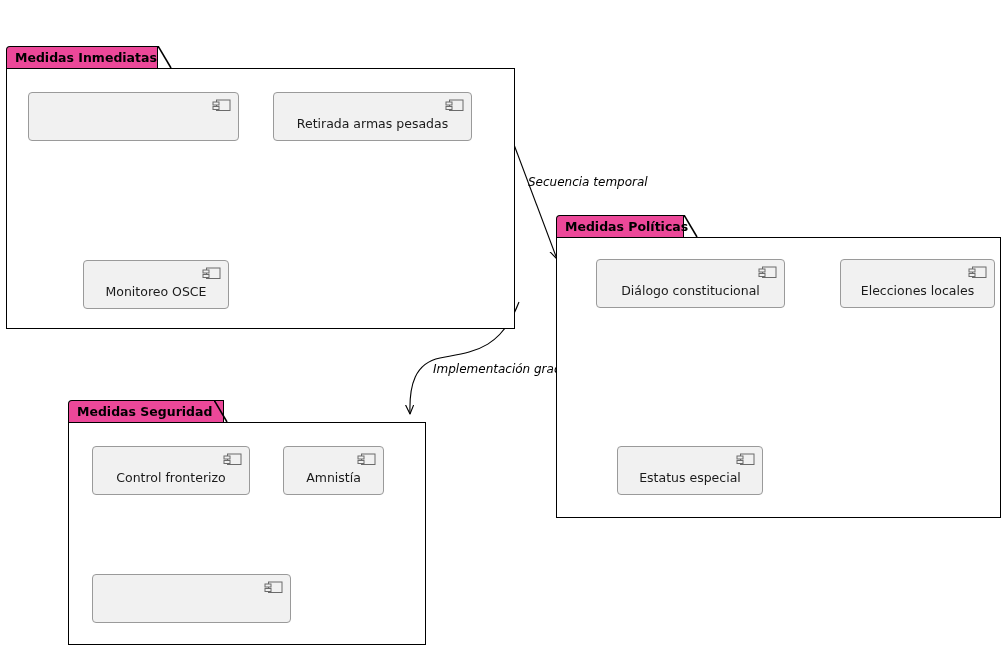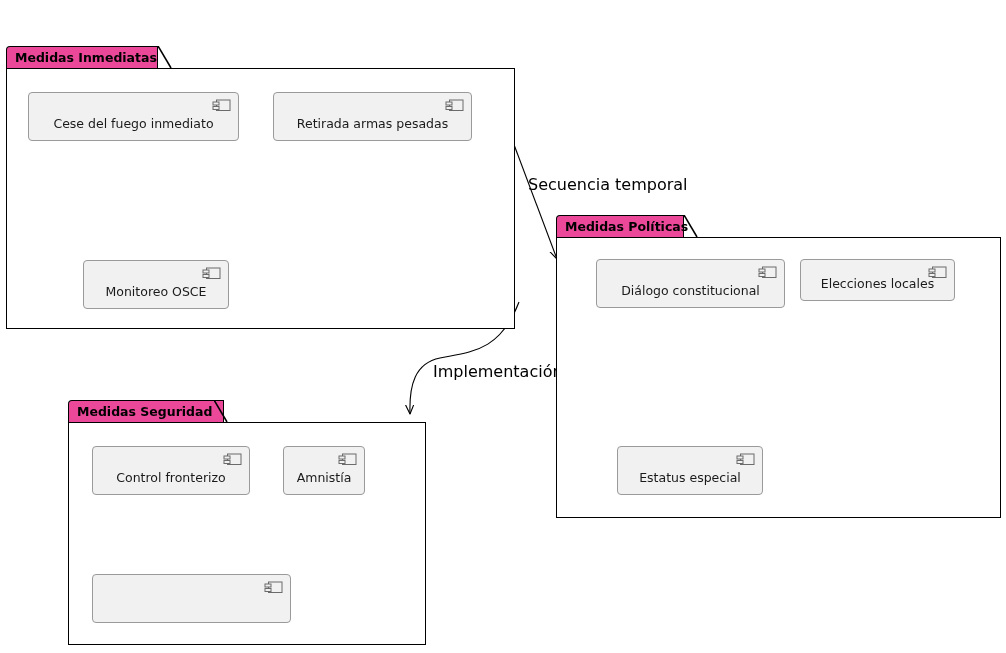--- a/index.html
+++ b/index.html
@@ -110,23 +110,24 @@
   .component-icon {
     position: absolute;
     right: 7px;
     top: 6px;
     width: 19px;
     height: 13px;
   }
   .component-icon svg { display: block; }
   .edge-label {
     position: absolute;
-    font-size: 16px;
+    font-size: 12px;
     color: #000000;
     white-space: nowrap;
+    font-style: italic;
   }
 </style>
 </head>
 <body>
 
 <div id="diagram-root">
 
 
   <svg id="edge-layer" width="1006" height="653" viewBox="0 0 1006 653">
     <defs>
@@ -155,21 +156,20 @@
       <div class="pkg-body" style="left:6px; top:68px; width:509px; height:261px;"></div>
 
       <div class="component" style="left:28px; top:92px; width:211px; height:49px;">
         <span class="component-icon">
           <svg width="19" height="13" viewBox="0 0 19 13">
             <rect x="4.5" y="1" width="13.5" height="10.5" fill="#f1f1f1" stroke="#6b6b6b" stroke-width="1"></rect>
             <rect x="1" y="3" width="6" height="3" fill="#f1f1f1" stroke="#6b6b6b" stroke-width="1"></rect>
             <rect x="1" y="7.5" width="6" height="3" fill="#f1f1f1" stroke="#6b6b6b" stroke-width="1"></rect>
           </svg>
         </span>
-        <span class="component-label">Cese del fuego inmediato</span>
       </div>
 
       <div class="component" style="left:273px; top:92px; width:199px; height:49px;">
         <span class="component-icon">
           <svg width="19" height="13" viewBox="0 0 19 13">
             <rect x="4.5" y="1" width="13.5" height="10.5" fill="#f1f1f1" stroke="#6b6b6b" stroke-width="1"></rect>
             <rect x="1" y="3" width="6" height="3" fill="#f1f1f1" stroke="#6b6b6b" stroke-width="1"></rect>
             <rect x="1" y="7.5" width="6" height="3" fill="#f1f1f1" stroke="#6b6b6b" stroke-width="1"></rect>
           </svg>
         </span>
@@ -203,21 +203,21 @@
         <span class="component-icon">
           <svg width="19" height="13" viewBox="0 0 19 13">
             <rect x="4.5" y="1" width="13.5" height="10.5" fill="#f1f1f1" stroke="#6b6b6b" stroke-width="1"></rect>
             <rect x="1" y="3" width="6" height="3" fill="#f1f1f1" stroke="#6b6b6b" stroke-width="1"></rect>
             <rect x="1" y="7.5" width="6" height="3" fill="#f1f1f1" stroke="#6b6b6b" stroke-width="1"></rect>
           </svg>
         </span>
         <span class="component-label">Diálogo constitucional</span>
       </div>
 
-      <div class="component" style="left:800px; top:259px; width:155px; height:42px;">
+      <div class="component" style="left:840px; top:259px; width:155px; height:49px;">
         <span class="component-icon">
           <svg width="19" height="13" viewBox="0 0 19 13">
             <rect x="4.5" y="1" width="13.5" height="10.5" fill="#f1f1f1" stroke="#6b6b6b" stroke-width="1"></rect>
             <rect x="1" y="3" width="6" height="3" fill="#f1f1f1" stroke="#6b6b6b" stroke-width="1"></rect>
             <rect x="1" y="7.5" width="6" height="3" fill="#f1f1f1" stroke="#6b6b6b" stroke-width="1"></rect>
           </svg>
         </span>
         <span class="component-label">Elecciones locales</span>
       </div>
 
@@ -248,21 +248,21 @@
         <span class="component-icon">
           <svg width="19" height="13" viewBox="0 0 19 13">
             <rect x="4.5" y="1" width="13.5" height="10.5" fill="#f1f1f1" stroke="#6b6b6b" stroke-width="1"></rect>
             <rect x="1" y="3" width="6" height="3" fill="#f1f1f1" stroke="#6b6b6b" stroke-width="1"></rect>
             <rect x="1" y="7.5" width="6" height="3" fill="#f1f1f1" stroke="#6b6b6b" stroke-width="1"></rect>
           </svg>
         </span>
         <span class="component-label">Control fronterizo</span>
       </div>
 
-      <div class="component" style="left:283px; top:446px; width:82px; height:49px;">
+      <div class="component" style="left:283px; top:446px; width:101px; height:49px;">
         <span class="component-icon">
           <svg width="19" height="13" viewBox="0 0 19 13">
             <rect x="4.5" y="1" width="13.5" height="10.5" fill="#f1f1f1" stroke="#6b6b6b" stroke-width="1"></rect>
             <rect x="1" y="3" width="6" height="3" fill="#f1f1f1" stroke="#6b6b6b" stroke-width="1"></rect>
             <rect x="1" y="7.5" width="6" height="3" fill="#f1f1f1" stroke="#6b6b6b" stroke-width="1"></rect>
           </svg>
         </span>
         <span class="component-label">Amnistía</span>
       </div>
 

